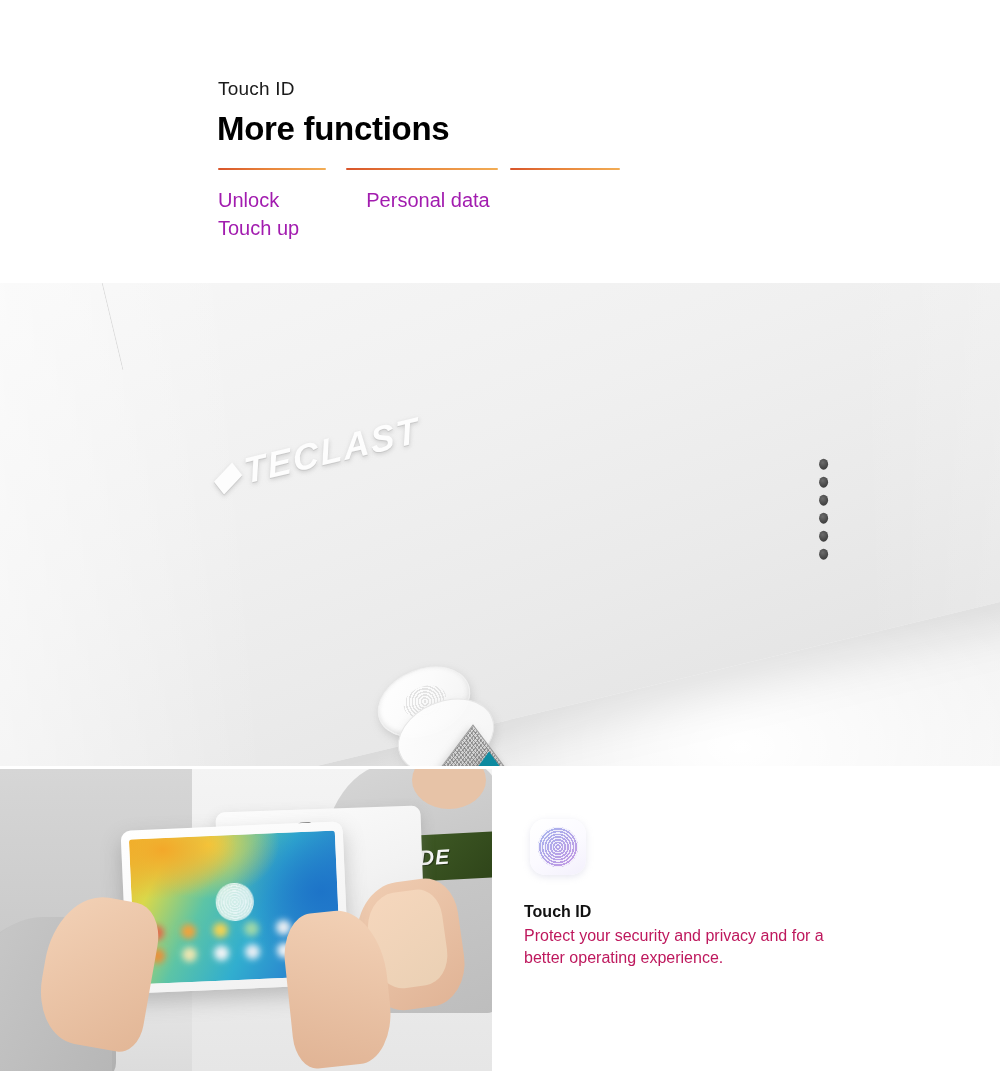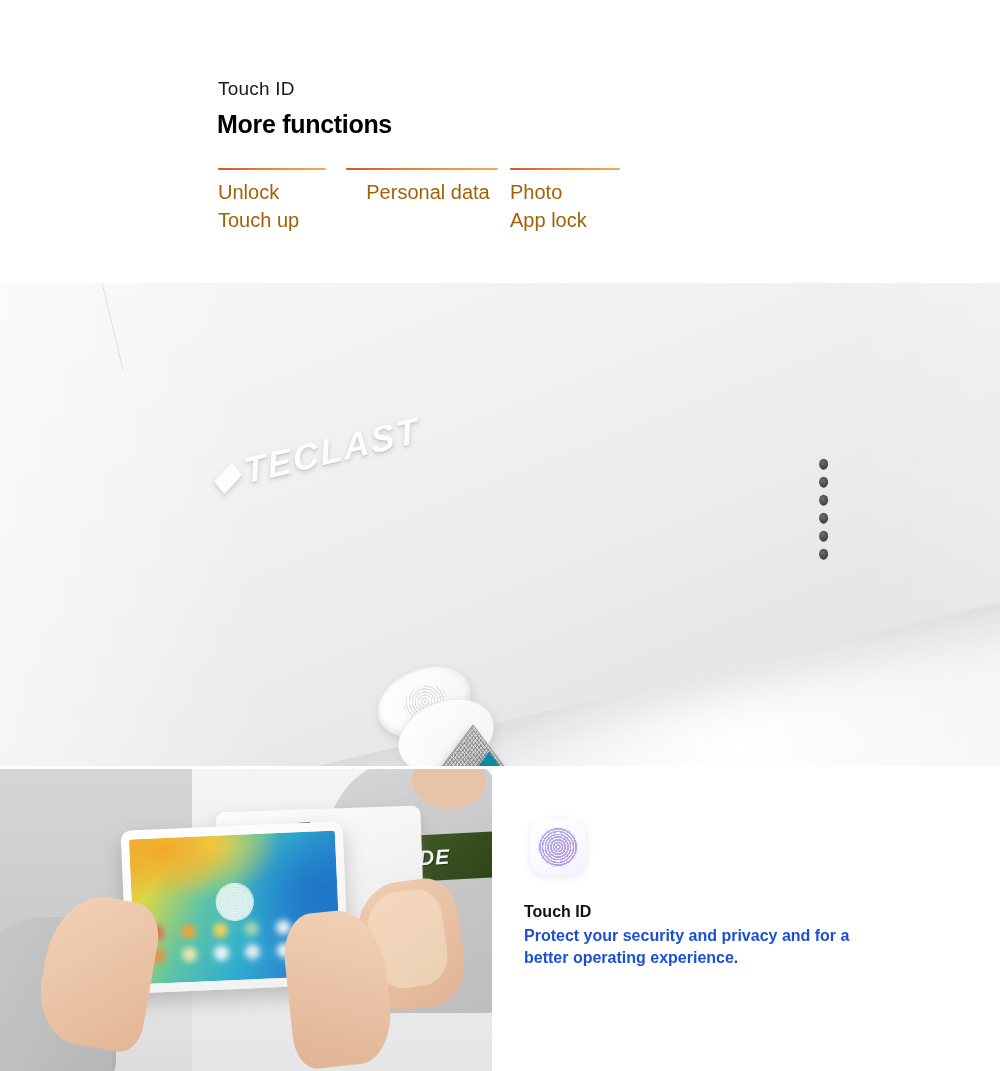--- a/index.html
+++ b/index.html
@@ -12,37 +12,37 @@
   .page { position:relative; width:808px; height:1071px; background:#fff; }
 
   
   .header { position:absolute; left:0; top:0; width:1000px; height:283px; background:#fff; }
   .eyebrow {
     position:absolute; left:218px; top:78px;
     font-size:19px; font-weight:400; color:#1a1a1a; letter-spacing:0.2px;
   }
   .headline {
     position:absolute; left:217px; top:110px;
-    font-size:25px; font-weight:700; color:#000; letter-spacing:-0.3px;
+    font-size:33px; font-weight:700; color:#000; letter-spacing:-0.3px;
   }
   .feature-row { position:absolute; left:218px; top:168px; width:620px; display:flex; }
   .feature-col { position:relative; }
   .feature-col.c0 { width:128px; }
   .feature-col.c1 { width:164px;text-align:center; }
   .feature-col.c2 { width:128px; }
   .feature-col.c3 { width:130px; }
   .feature-rule {
     height:2px; width:108px;
     background:linear-gradient(to right,#d8542a 0%,#e8833a 45%,#f2ad55 100%);
     border-radius:1px;
   }
   .feature-col.c1 .feature-rule { width:152px; }
   .feature-col.c2 .feature-rule { width:110px; }
   .feature-col.c3 .feature-rule { width:110px; }
-  .feature-lines { margin-top:8px; font-size:20px; line-height:28px; color:#a16207; white-space:nowrap; }
+  .feature-lines { margin-top:16px; font-size:20px; line-height:28px; color:#a21caf; white-space:nowrap; }
 
   
   .hero {
     position:absolute; left:0; top:283px; width:1000px; height:483px;
     overflow:hidden; background:#f2f2f2;
   }
   .hero-bg {
     position:absolute; inset:0;
     background:
       radial-gradient(ellipse 600px 360px at 74% 96%, #ffffff 0%, rgba(255,255,255,0) 62%),
@@ -271,21 +271,21 @@
     background:
       repeating-radial-gradient(circle at 50% 50%, rgba(255,255,255,.82) 0 1.1px, rgba(255,255,255,0) 1.1px 2.7px),
       linear-gradient(140deg,#a8b6ee 0%,#b2a9ea 42%,#bb9ee6 72%,#c49ae4 100%);
   }
   .info-title {
     position:absolute; left:32px; top:134px;
     font-size:16px; font-weight:700; color:#111;
   }
   .info-desc {
     position:absolute; left:32px; top:156px; width:330px;
-    font-size:16px; font-weight:700; line-height:22px; color:#1d4ed8;
+    font-size:16px; font-weight:400; line-height:22px; color:#be185d;
   }
 </style>
 </head>
 <body>
 
 <div class="page">
 
   <div class="header">
     <div class="eyebrow">Touch ID</div>
     <div class="headline">More functions</div>
@@ -299,24 +299,20 @@
         </div>
       </div>
       <div class="feature-col c1">
         <div class="feature-rule"></div>
         <div class="feature-lines">
           <div>Personal data</div>
         </div>
       </div>
       <div class="feature-col c2">
         <div class="feature-rule"></div>
-        <div class="feature-lines">
-          <div>Photo</div>
-          <div>App lock</div>
-        </div>
       </div>
     </div>
   </div>
 
   <div class="hero">
     <div class="hero-bg"></div>
     <div class="hero-topwhite"></div>
 
     <div class="tablet">
       <div class="tablet-sheen"></div>

